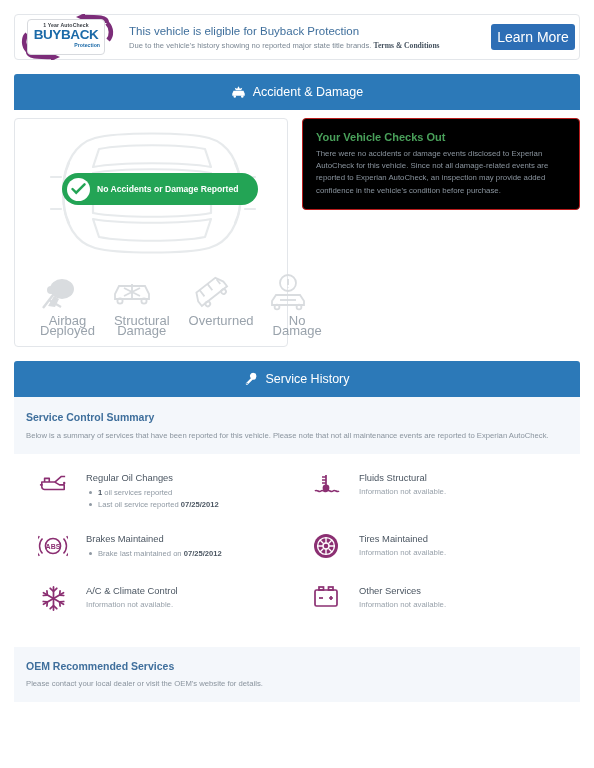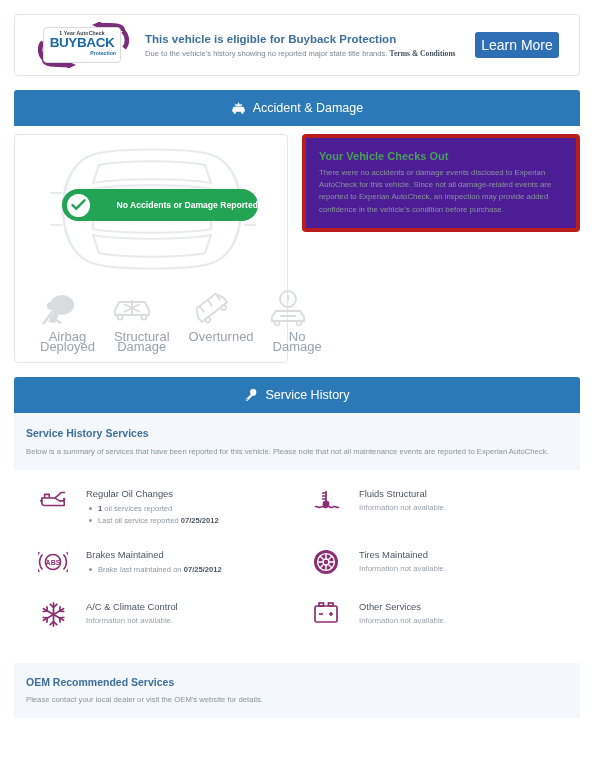--- a/index.html
+++ b/index.html
@@ -12,22 +12,22 @@
   }
   .page { padding: 14px; }
 
   
   .buyback-card {
     border: 1px solid #e3e6ea;
     border-radius: 4px;
     background: #fff;
     display: flex;
     align-items: center;
-    padding: 10px 20px;
-    height: 62px;
+    padding: 10px 4px;
+    height: 46px;
   }
   .bb-logo {
     width: 100px; height: 46px;
     position: relative;
     flex: 0 0 100px;
   }
   .bb-logo-box {
     position: absolute;
     left: 8px; top: 5px;
     width: 78px; height: 36px;
@@ -35,21 +35,21 @@
     border-radius: 4px;
     background: #fff;
     text-align: center;
     padding-top: 2px;
   }
   .bb-l1 { font-size: 5.2px; font-weight: bold; color: #3a3f45; letter-spacing: .1px; }
   .bb-l2 { font-size: 13.5px; font-weight: bold; color: #1b6aa8; letter-spacing: -.4px; line-height: 14px; }
   .bb-l3 { font-size: 5.2px; font-weight: bold; color: #1b6aa8; text-align: right; padding-right: 4px; }
   .bb-arrows { position: absolute; left: 0; top: 0; }
   .bb-text { flex: 1 1 auto; padding-left: 10px; padding-right: 8px; }
-  .bb-title { font-size: 11.5px; font-weight: bold; color: #3f6f9c; line-height: 14px; margin-bottom: 2px; }
+  .bb-title { font-size: 11.5px; font-weight: normal; color: #3f6f9c; line-height: 14px; margin-bottom: 2px; }
   .bb-sub { font-size: 7.6px; color: #7c8894; line-height: 11px; }
   .bb-sub b { color: #44515e; font-family: Liberation Serif, serif; }
   .learn-more {
     flex: 0 0 84px;
     height: 26px;
     background: #2d6eb5;
     border: none; border-radius: 3px;
     color: #fff; font-size: 14px;
     font-family: Liberation Sans, sans-serif;
     cursor: pointer;
@@ -82,40 +82,39 @@
   .car-wrap svg.car { position: absolute; left: 12px; top: 0; }
   .green-badge {
     position: absolute;
     left: 41px; top: 46px;
     width: 196px; height: 32px;
     background: #23a455;
     border-radius: 16px;
     display: flex; align-items: center;
     padding-left: 5px;
     gap: 7px;
-    justify-content: space-between;
   }
   .check-circle {
     width: 23px; height: 23px;
     background: #fff; border-radius: 50%;
     display: flex; align-items: center; justify-content: center;
     flex: 0 0 23px;
   }
   .badge-text { color: #fff; font-size: 8.6px; font-weight: bold; }
 
   .dmg-row { display: flex; margin-top: 8px; }
   .dmg-item { flex: 1; text-align: center; }
   .dmg-icon { height: 46px; display: flex; align-items: center; justify-content: center; }
   .dmg-label { font-size: 13px; color: #9aa3ac; line-height: 10px; margin-left: 19px; }
 
   .checks-card {
     flex: 1;
-    border: 4px solid #b91c1c;
+    border: 1px solid #b91c1c;
     border-radius: 4px;
-    background: #4c1d95;
+    background: #000000;
     padding: 12px 13px;
     align-self: flex-start;
   }
   .checks-title { color: #49a05a; font-size: 11px; font-weight: bold; margin-bottom: 5px; }
   .checks-body { font-size: 7.8px; color: #8a949e; line-height: 12.2px; }
 
   
   .svc-summary {
     background: #f4f7fb;
     padding: 14px 12px 12px;
@@ -281,21 +280,21 @@
 
   <div class="sec-bar">
     <svg width="14" height="14" viewBox="0 0 20 20">
       <path d="M13 1 a4.6 4.6 0 0 0-3.2 7.8 L3 15.6 a1.7 1.7 0 0 0 2.4 2.4 L12.2 11.2 A4.6 4.6 0 1 0 13 1 Z" fill="#ffffff"></path>
       <circle cx="4.3" cy="16.3" r="1" fill="#2c79b8"></circle>
     </svg>
     <span>Service History</span>
   </div>
 
   <div class="svc-summary">
-    <div class="svc-sum-title">Service History Services</div>
+    <div class="svc-sum-title">Service Control Summary</div>
     <div class="svc-sum-body">Below is a summary of services that have been reported for this vehicle. Please note that not all maintenance events are reported to Experian AutoCheck.</div>
   </div>
 
   <div class="svc-grid">
 
     <div class="svc-item">
       <div class="svc-ico">
         <svg width="28" height="22" viewBox="0 0 30 22">
           <g stroke="#8b2f72" stroke-width="1.7" fill="none" stroke-linejoin="round">
             <path d="M3 10 h14 l5 3 h5 v5 H6 a3 3 0 0 1-3-3 Z"></path>

